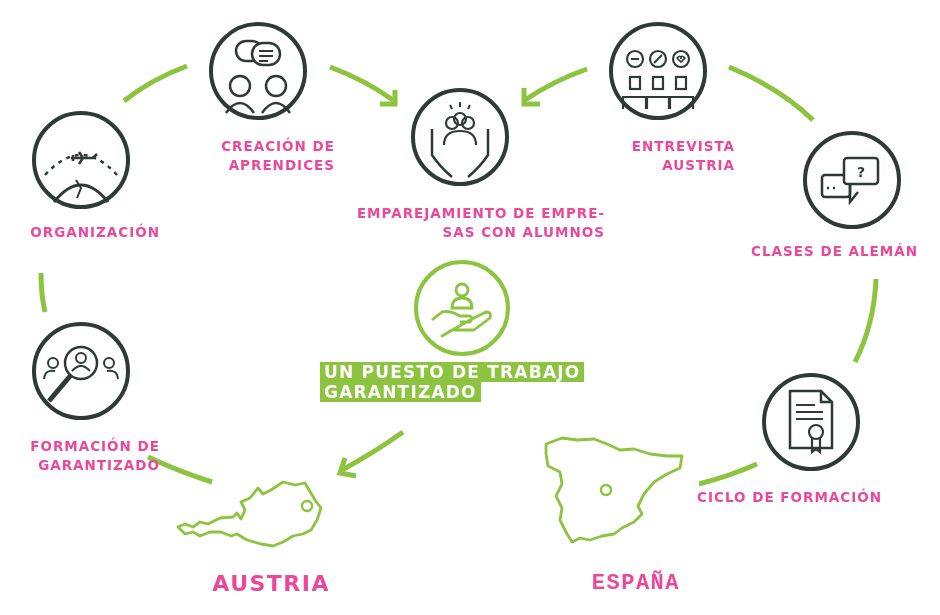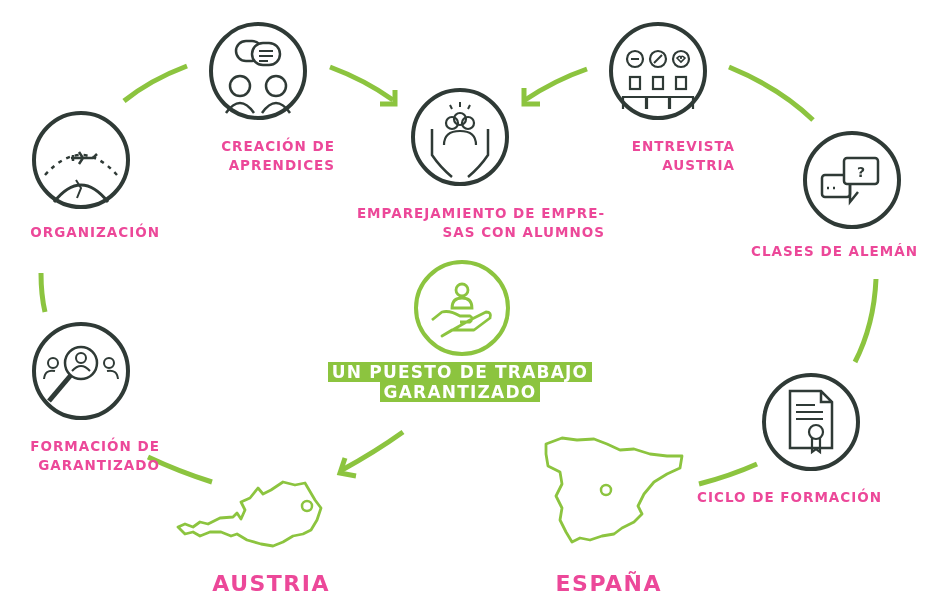--- a/index.html
+++ b/index.html
@@ -1,21 +1,21 @@
 <!DOCTYPE html>
 <html><head>
 <meta charset="utf-8">
 <style>
   html,body{margin:0;padding:0;background:#ffffff;}
   body{width:940px;height:615px;position:relative;overflow:hidden;font-family:"DejaVu Sans","Liberation Sans",sans-serif;}
   .abs{position:absolute;}
   .lbl{position:absolute;color:#ec4899;font-weight:bold;font-size:13.5px;letter-spacing:1px;text-align:right;line-height:19px;white-space:nowrap;}
   .lbl span{display:block;}
   .big{font-size:22px;letter-spacing:1.5px;}
-  .center-lbl{position:absolute;left:320px;top:362px;width:280px;text-align:center;}
+  .center-lbl{position:absolute;left:320px;top:362px;width:280px;text-align:left;}
   .bar{display:inline-block;background:#8cc43f;color:#fff;font-weight:bold;font-size:17px;letter-spacing:1.2px;line-height:20px;padding:0 4px;}
   svg.lines{position:absolute;left:0;top:0;}
 </style>
 </head>
 <body>
 
 <svg class="lines" width="940" height="615">
   <g fill="none" stroke="#8cc43f" stroke-width="5" stroke-linecap="butt">
 
     <path d="M124,101 Q150,80 187,66"></path>
@@ -170,13 +170,13 @@
   </svg>
 </div>
 <div class="lbl big" style="left:180px;top:574px;width:150px;">AUSTRIA</div>
 
 <div class="abs" style="left:542px;top:436px;">
   <svg width="145" height="120" viewBox="0 0 145 120">
     <path d="M4,8 L20,2 L35,4 L52,3 L65,8 L78,14 L92,13 L108,18 L125,20 L140,20 L138,32 L125,38 L112,46 L102,58 L96,70 L100,78 L92,86 L80,92 L72,98 L60,100 L48,104 L38,102 L30,106 L24,96 L18,84 L20,72 L14,60 L20,48 L18,36 L6,30 L4,18 Z" fill="none" stroke="#8cc43f" stroke-width="2.8" stroke-linejoin="round"></path>
     <circle cx="64" cy="54" r="5" fill="none" stroke="#8cc43f" stroke-width="2.5"></circle>
   </svg>
 </div>
-<div class="lbl big" style="left:512px;top:574px;width:150px;">ESPAÑA</div>
+<div class="lbl big" style="left:530px;top:574px;width:150px;font-family:Liberation Mono, monospace;">ESPAÑA</div>
 
 </body></html>

